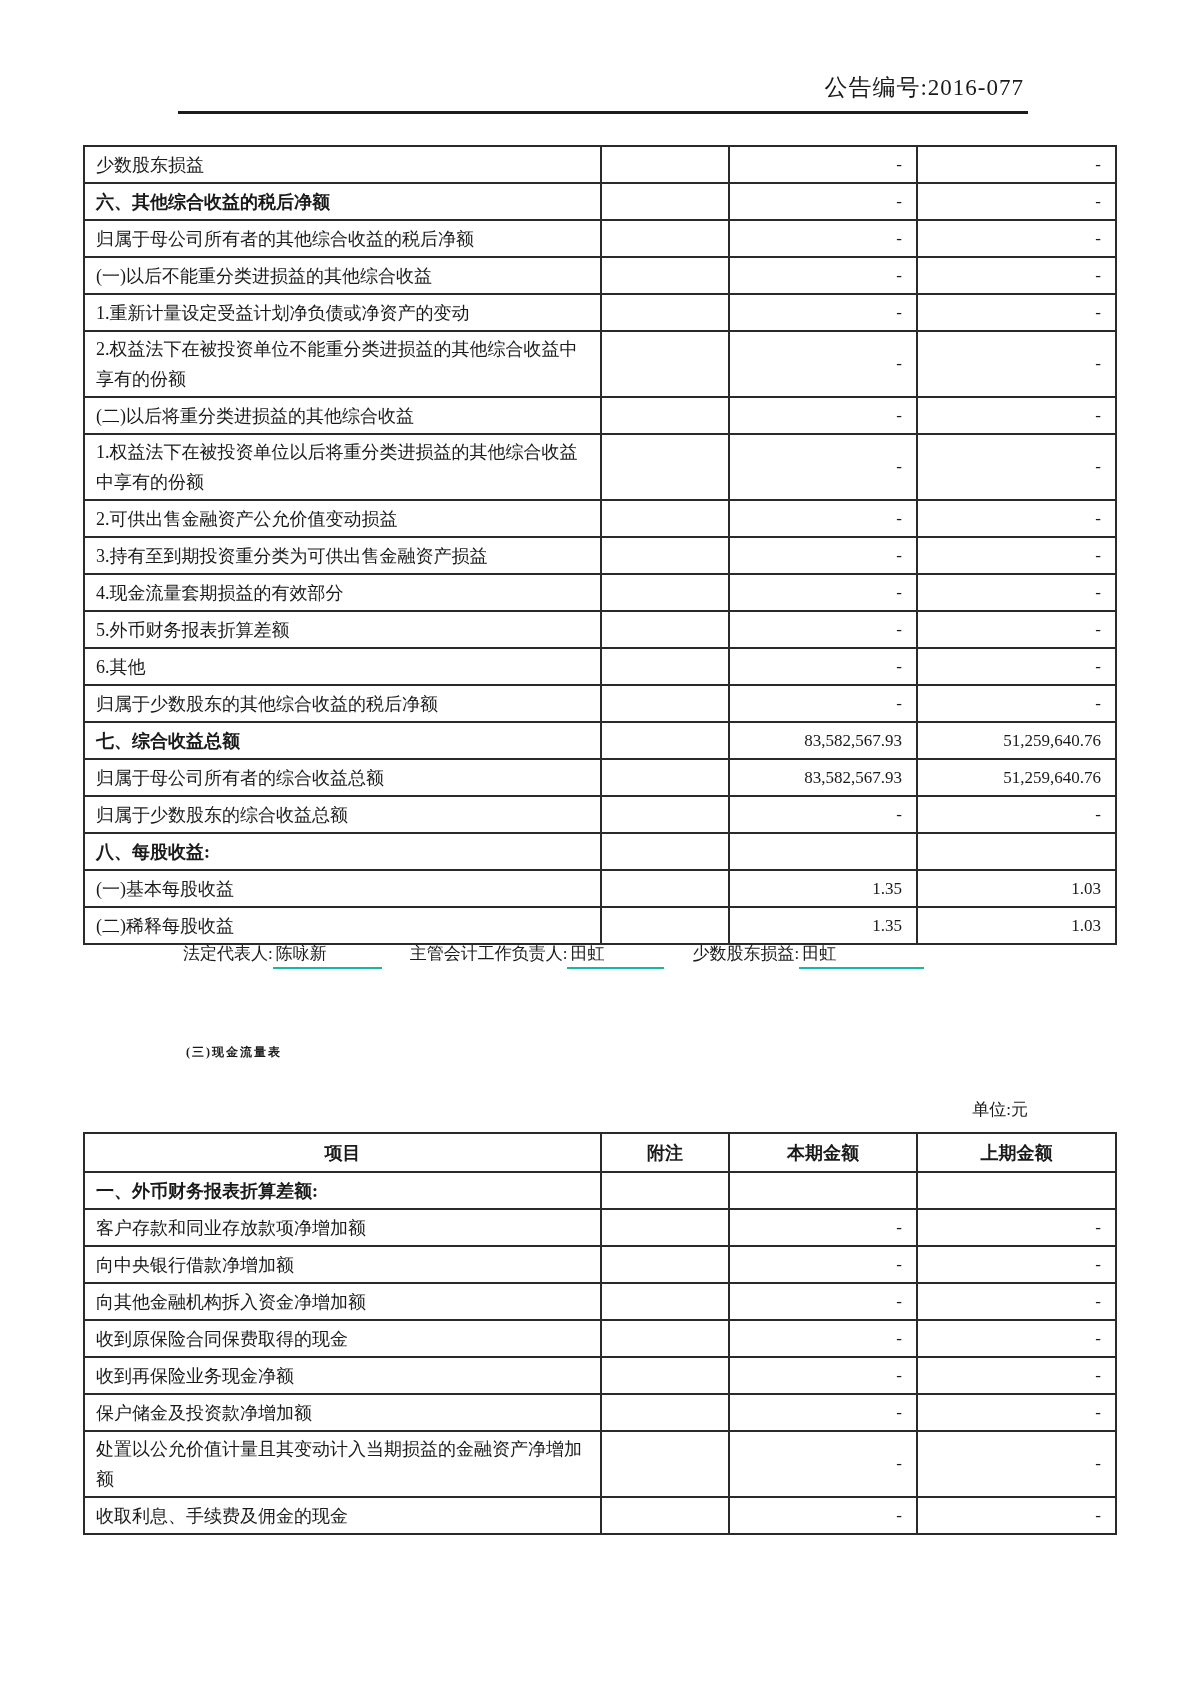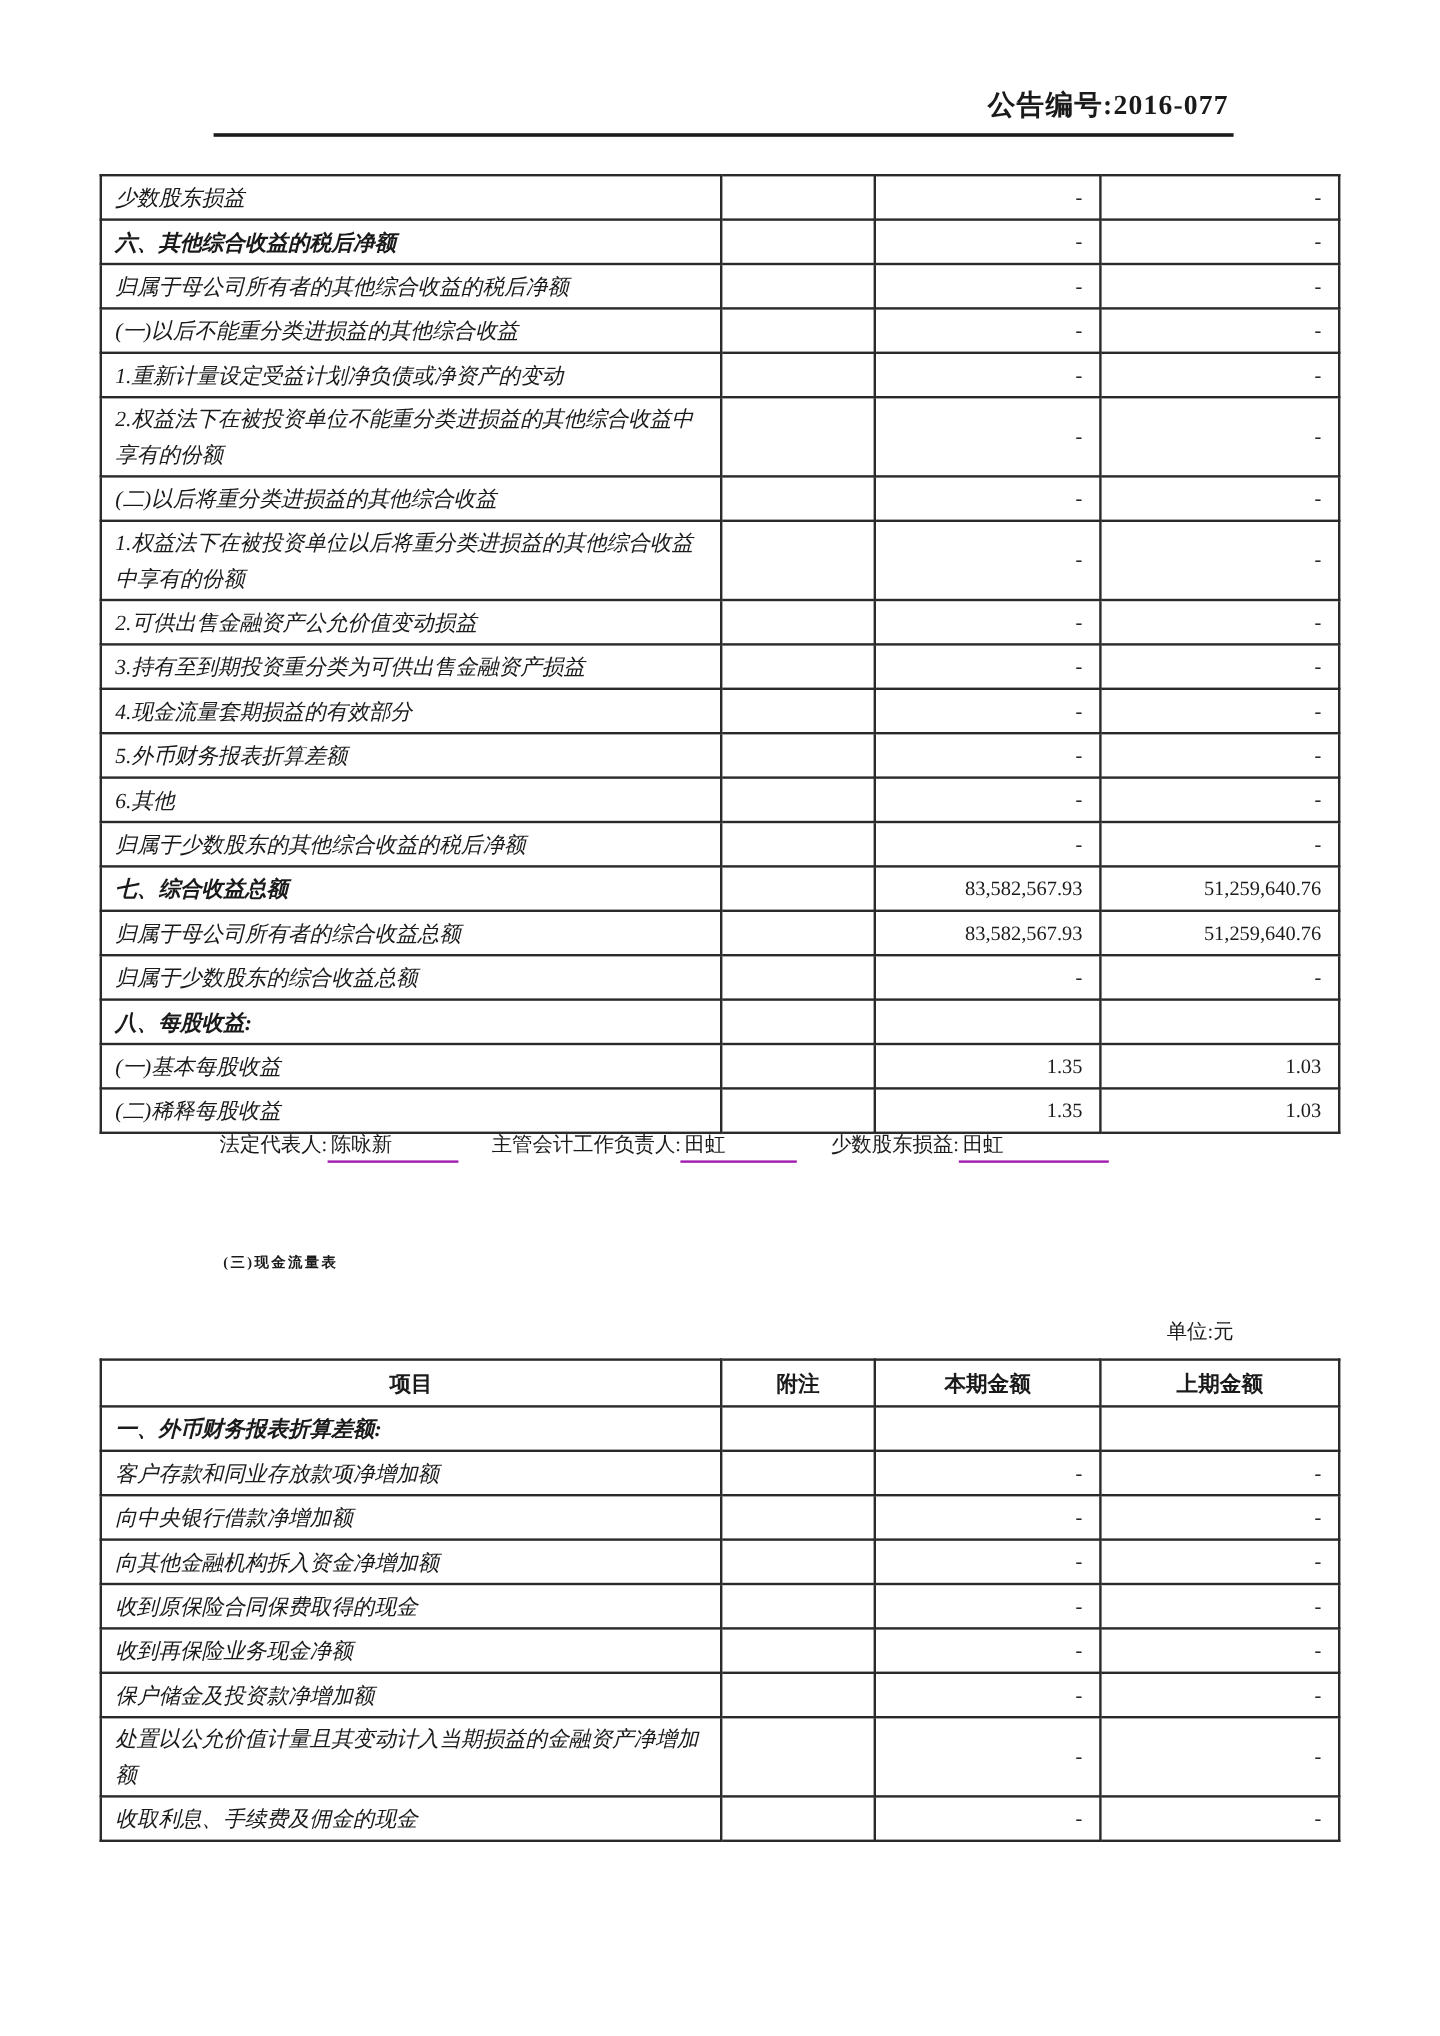--- a/index.html
+++ b/index.html
@@ -11,21 +11,21 @@
     background: #ffffff;
     font-family: "Liberation Serif", "DejaVu Serif", serif;
     color: #1a1a1a;
     overflow: hidden;
   }
   .announce {
     position: absolute;
     top: 72px;
     right: 176px;
     font-size: 23px;
-    font-weight: bold;
+    font-weight: normal;
     letter-spacing: 1px;
     white-space: nowrap;
   }
   .header-rule {
     position: absolute;
     left: 178px;
     top: 111px;
     width: 850px;
     height: 3px;
     background: #1c1c1c;
@@ -41,21 +41,20 @@
     overflow: hidden;
     vertical-align: middle;
   }
   #income-table { left: 83px; top: 145px; width: 1032px; }
   #cashflow-table { left: 83px; top: 1132px; width: 1032px; border-radius: 16px; }
   .fin-table td.label {
     font-size: 18px;
     line-height: 30px;
     padding: 2px 8px 2px 11px;
     height: 31px;
-    font-style: italic;
   }
   .fin-table td.note { height: 31px; }
   .fin-table td.val {
     font-size: 17px;
     text-align: right;
     padding: 2px 14px 2px 4px;
     height: 31px;
     white-space: nowrap;
   }
   .fin-table tr.bold td.label { font-weight: bold; }
@@ -70,21 +69,21 @@
     position: absolute;
     left: 183px;
     top: 942px;
     font-size: 17px;
     white-space: nowrap;
   }
   .sig-seg { display: inline-block; }
   .sig-seg + .sig-seg { margin-left: 28px; }
   .sig-name {
     display: inline-block;
-    border-bottom: 2px solid #a21caf;
+    border-bottom: 2px solid #14b8a6;
     padding: 0 55px 2px 3px;
     min-height: 20px;
     text-align: right;
   }
   .sig-name.pad-md { padding-right: 60px; }
   .sig-name.pad-lg { padding-right: 88px; }
   .section-title {
     position: absolute;
     left: 186px;
     top: 1044px;

